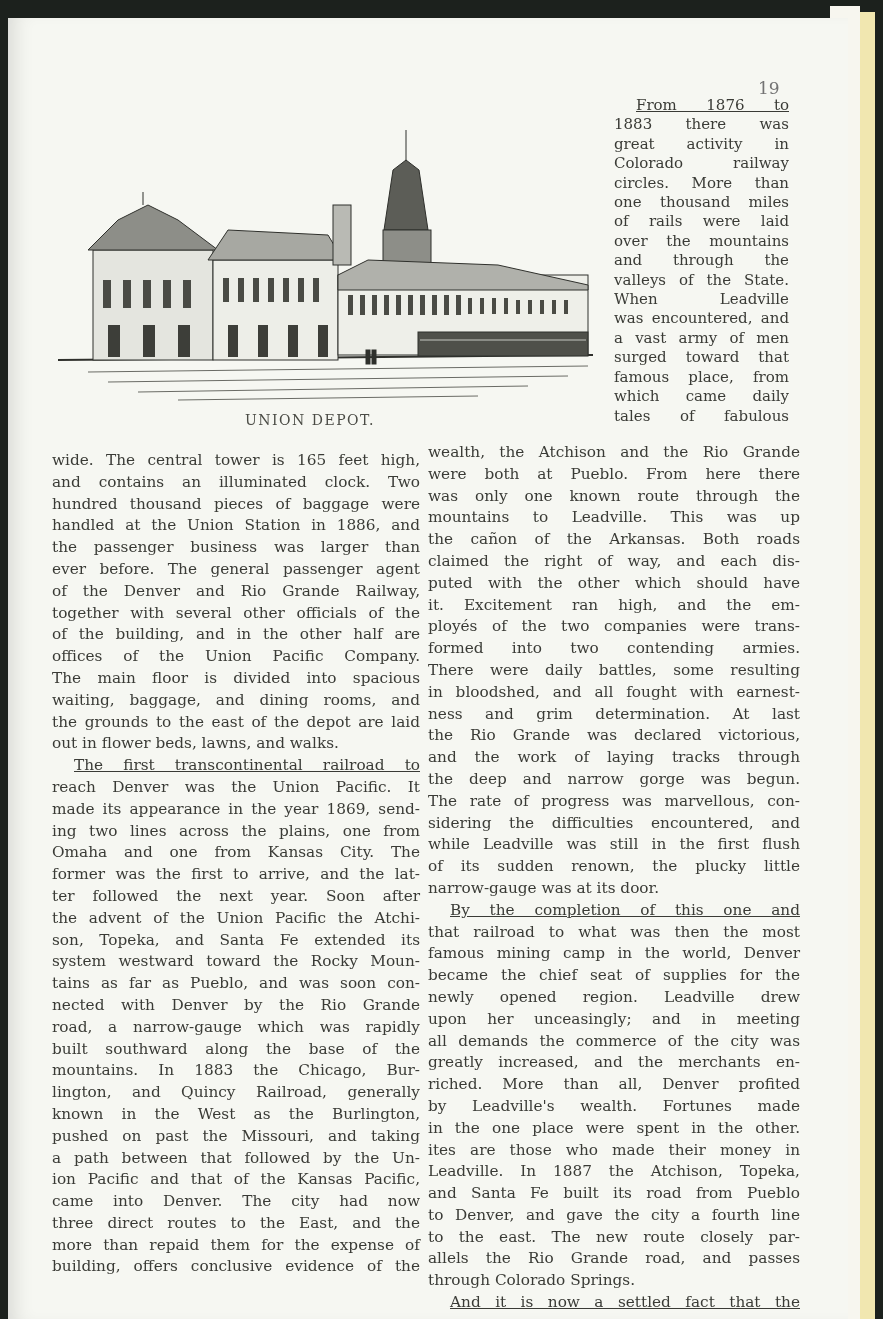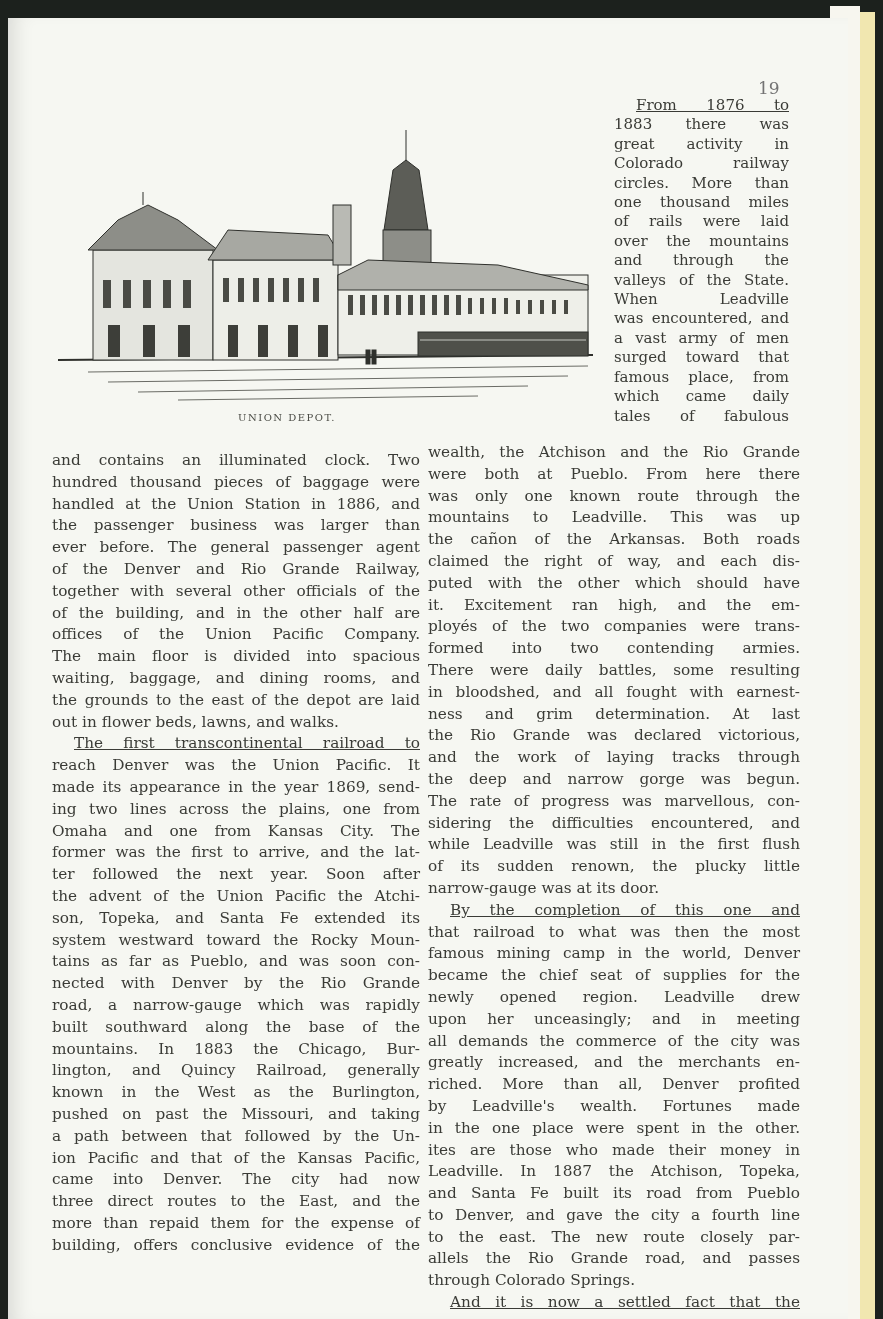--- a/index.html
+++ b/index.html
@@ -22,21 +22,21 @@
     box-shadow: inset 18px 0 20px -12px rgba(0,0,0,0.12);
     color: #3a3b36;
   }
   .page-number {
     position: absolute; left: 750px; top: 16px; font-size: 17px; color: #737373; margin-top: 44px;
   }
   .illustration {
     position: absolute; left: 40px; top: 92px; width: 560px; height: 300px;
   }
   .caption {
-    position: absolute; left: 230px; top: 394px; font-size: 10px; letter-spacing: 1.5px;
+    position: absolute; left: 237px; top: 394px; font-size: 14px; letter-spacing: 1.5px;
     color: #4a4b45;
     text-align: center;
   }
   .side-text {
     position: absolute; left: 606px; top: 78px; width: 175px;
     font-size: 15px; line-height: 19.4px; text-align: justify;
   }
   .side-text .line { display: block; text-align: justify; text-align-last: justify; white-space: nowrap; }
   .col {
     position: absolute; font-size: 15.3px; line-height: 21.8px; color: #3a3b36;
@@ -145,20 +145,21 @@
     <span class="line">When Leadville</span>
     <span class="line">was encountered, and</span>
     <span class="line">a vast army of men</span>
     <span class="line">surged toward that</span>
     <span class="line">famous place, from</span>
     <span class="line">which came daily</span>
     <span class="line">tales of fabulous</span>
   </div>
 
   <div class="col col-left">
+    <span class="line">wide. The central tower is 165 feet high,</span>
     <span class="line">and contains an illuminated clock. Two</span>
     <span class="line">hundred thousand pieces of baggage were</span>
     <span class="line">handled at the Union Station in 1886, and</span>
     <span class="line">the passenger business was larger than</span>
     <span class="line">ever before. The general passenger agent</span>
     <span class="line">of the Denver and Rio Grande Railway,</span>
     <span class="line">together with several other officials of the</span>
     <span class="line">of the building, and in the other half are</span>
     <span class="line">offices of the Union Pacific Company.</span>
     <span class="line">The main floor is divided into spacious</span>

